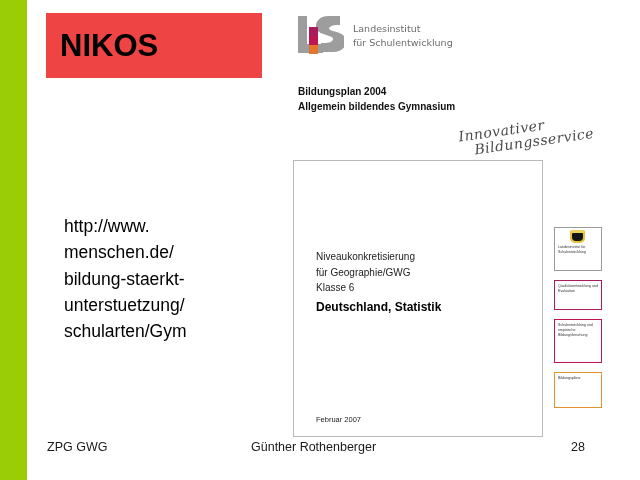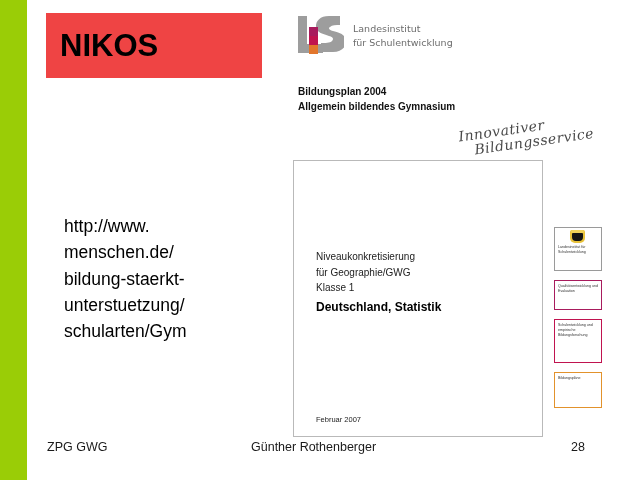--- a/index.html
+++ b/index.html
@@ -162,21 +162,21 @@
 
     <div class="script">
       <div class="l1">Innovativer</div>
       <div class="l2">Bildungsservice</div>
     </div>
 
     <div class="sheet">
       <div class="sheet-meta">
         <div>Niveaukonkretisierung</div>
         <div>für Geographie/GWG</div>
-        <div>Klasse 1</div>
+        <div>Klasse 6</div>
       </div>
       <div class="sheet-title">Deutschland, Statistik</div>
       <div class="sheet-date">Februar 2007</div>
     </div>
 
     <div class="thumbs">
       <div class="thumb t1">
         <div class="crest"></div>
         <span>Landesinstitut für Schulentwicklung</span>
       </div>

